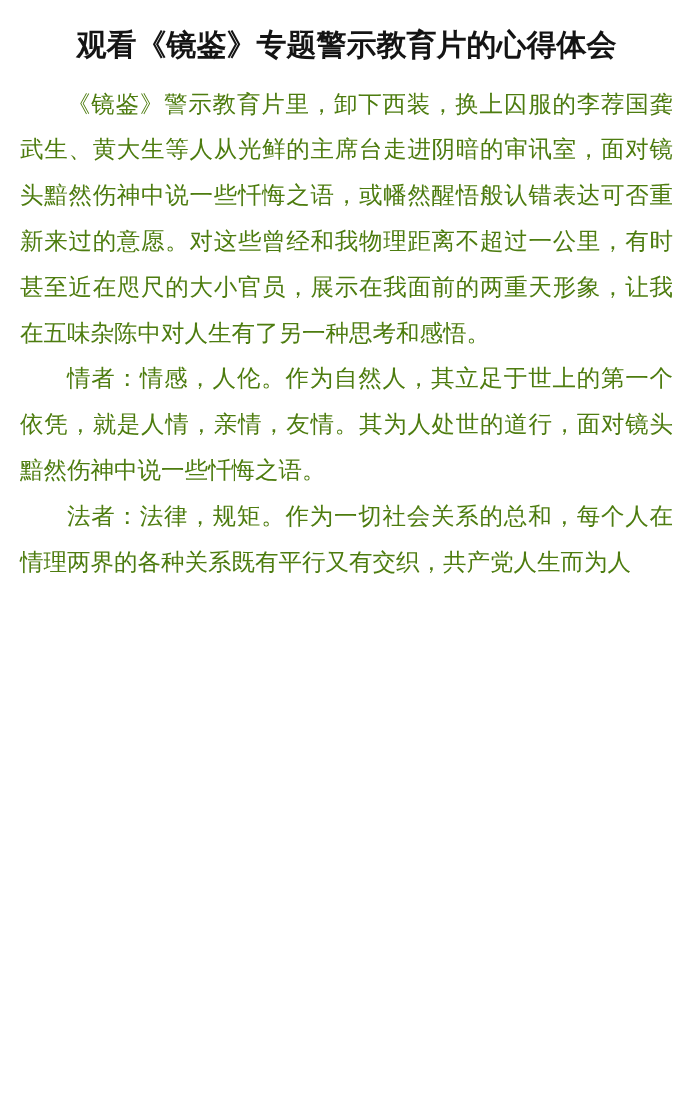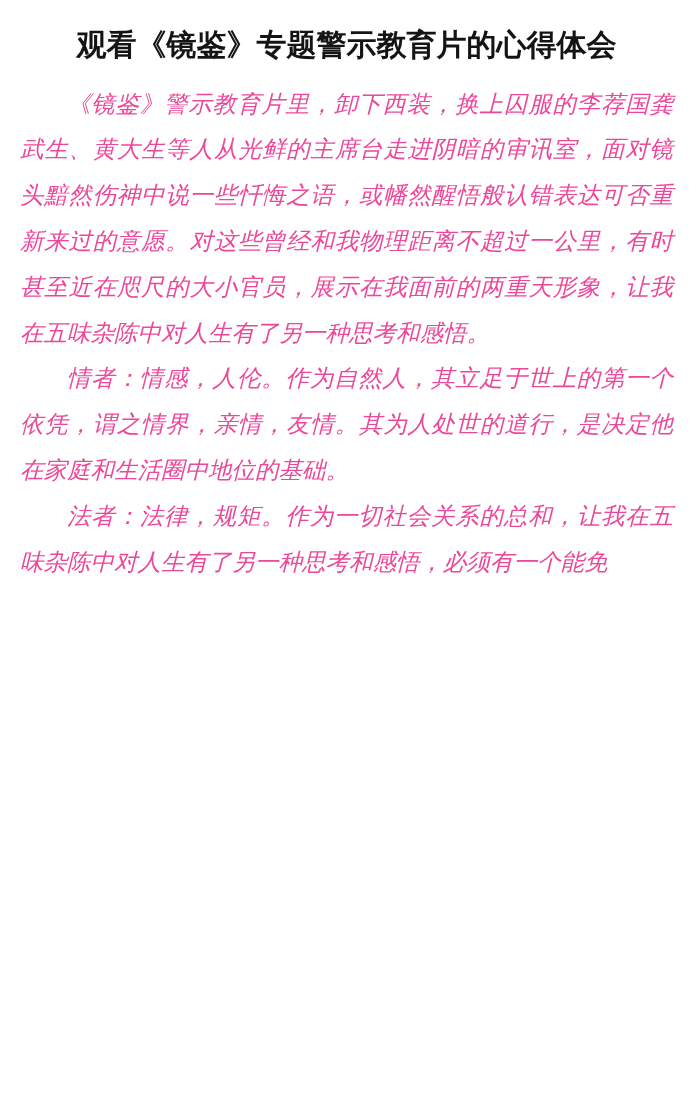--- a/index.html
+++ b/index.html
@@ -27,33 +27,32 @@
     text-align: center;
     letter-spacing: 0px;
     line-height: 1.25;
     margin: 0 0 18px 0;
     color: #141414;
     white-space: nowrap;
   }
   .doc-body {
     font-size: 23.5px;
     line-height: 1.95;
-    color: #ec4899;
+    color: #4d7c0f;
     text-align: justify;
     text-justify: inter-ideograph;
-    font-style: italic;
   }
   .para {
     margin: 0 0 0 0;
     text-indent: 2em;
   }
 </style>
 </head>
 <body>
 
 <div class="page">
   <h1 class="doc-title">观看《镜鉴》专题警示教育片的心得体会</h1>
   <div class="doc-body">
     <p class="para">《镜鉴》警示教育片里，卸下西装，换上囚服的李荐国龚武生、黄大生等人从光鲜的主席台走进阴暗的审讯室，面对镜头黯然伤神中说一些忏悔之语，或幡然醒悟般认错表达可否重新来过的意愿。对这些曾经和我物理距离不超过一公里，有时甚至近在咫尺的大小官员，展示在我面前的两重天形象，让我在五味杂陈中对人生有了另一种思考和感悟。</p>
-    <p class="para">情者：情感，人伦。作为自然人，其立足于世上的第一个依凭，谓之情界，亲情，友情。其为人处世的道行，是决定他在家庭和生活圈中地位的基础。</p>
-    <p class="para">法者：法律，规矩。作为一切社会关系的总和，让我在五味杂陈中对人生有了另一种思考和感悟，必须有一个能免</p>
+    <p class="para">情者：情感，人伦。作为自然人，其立足于世上的第一个依凭，就是人情，亲情，友情。其为人处世的道行，面对镜头黯然伤神中说一些忏悔之语。</p>
+    <p class="para">法者：法律，规矩。作为一切社会关系的总和，每个人在情理两界的各种关系既有平行又有交织，共产党人生而为人</p>
   </div>
 </div>
 
 </body></html>

